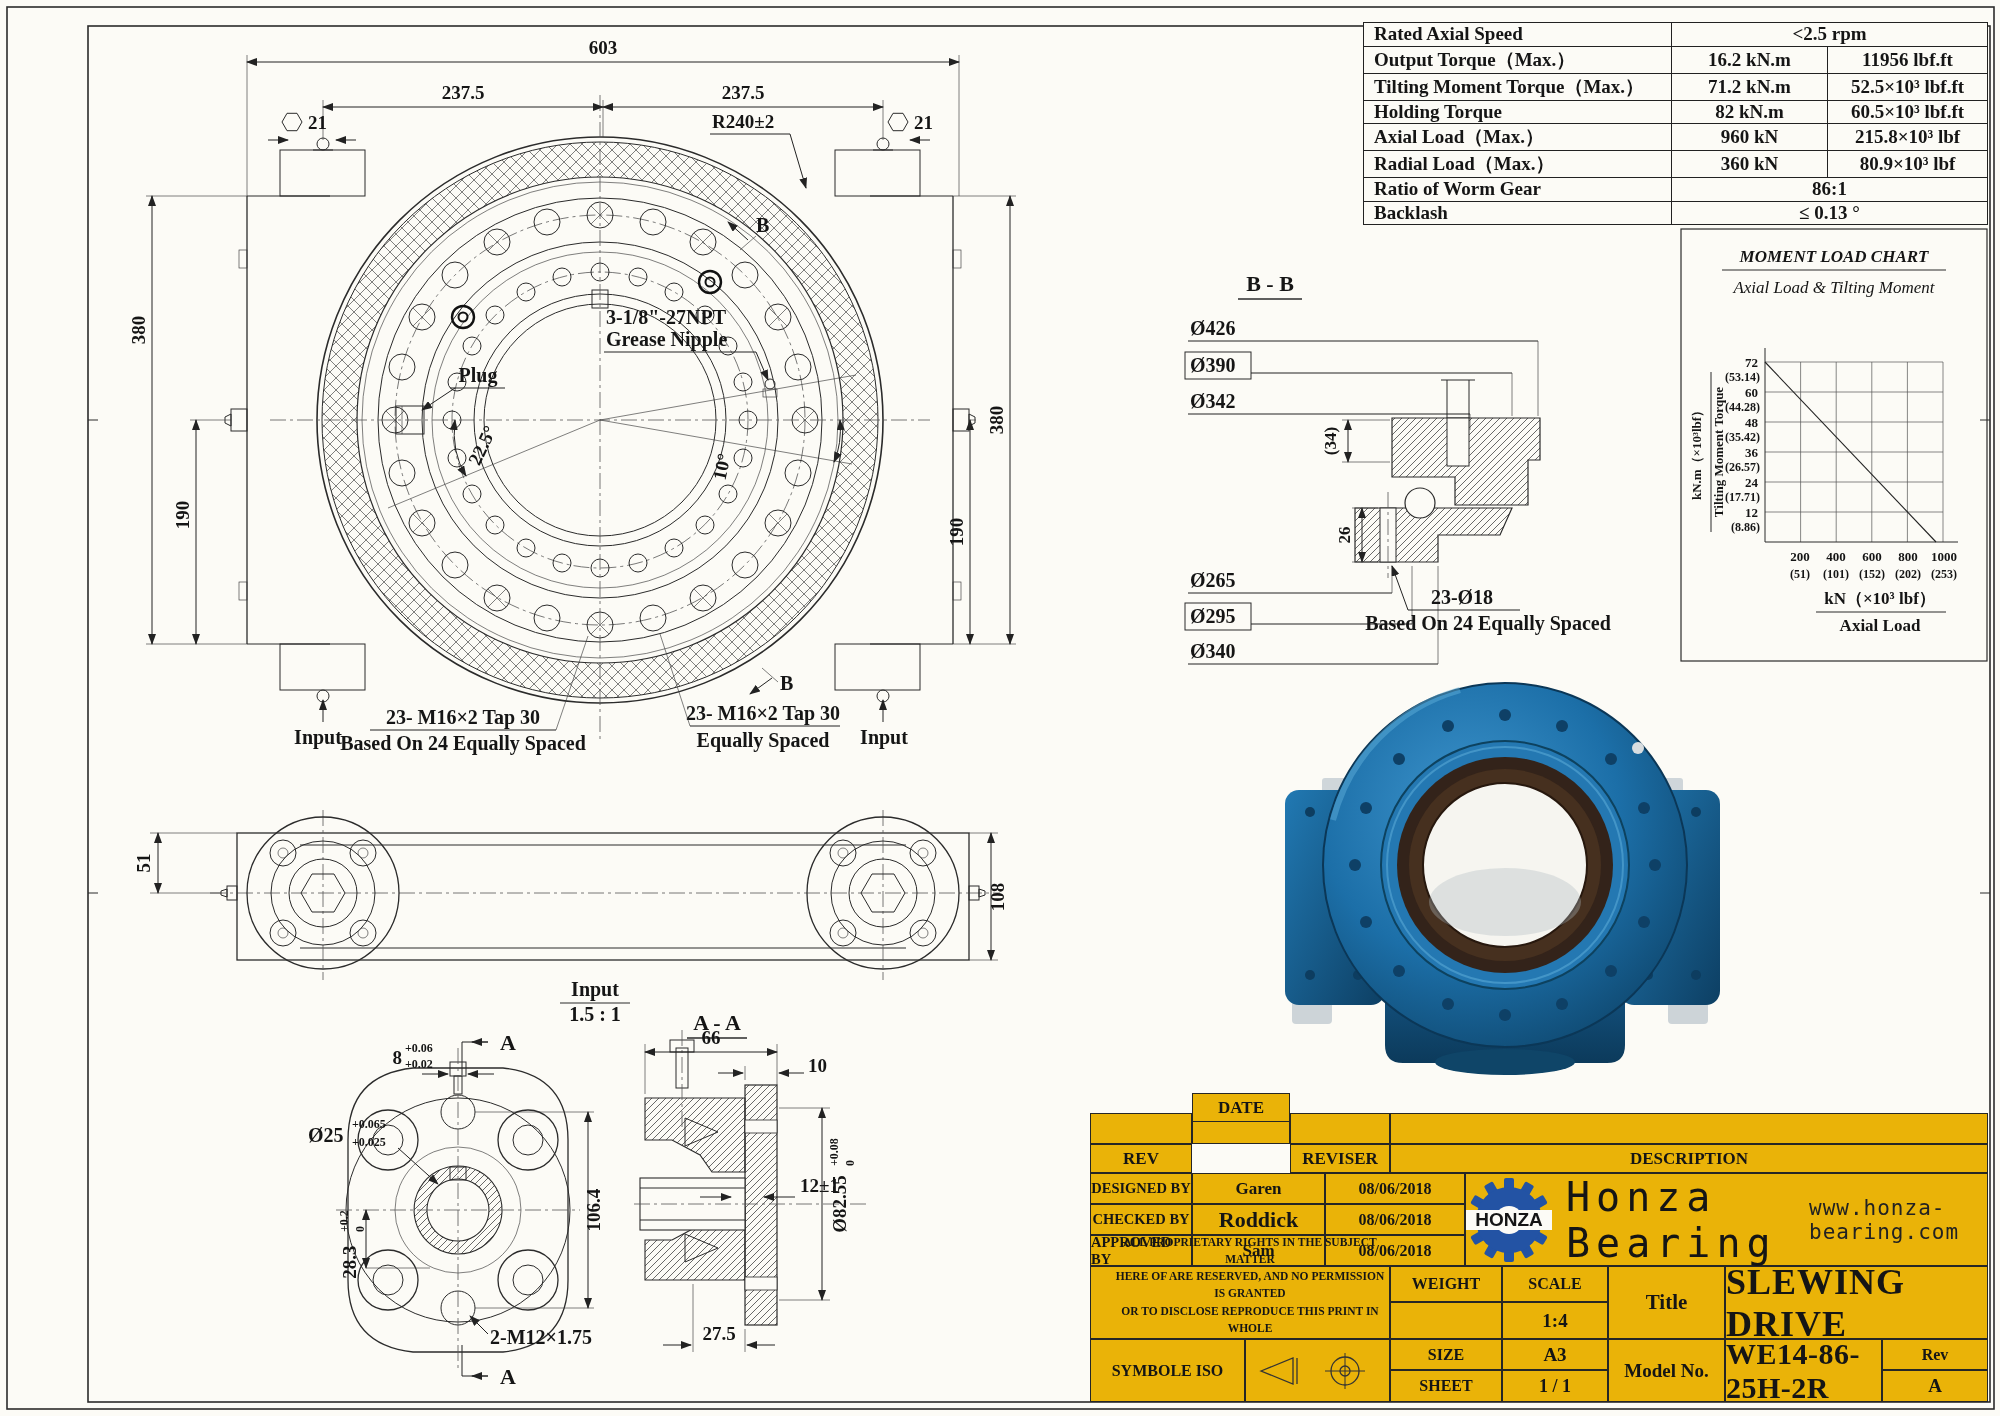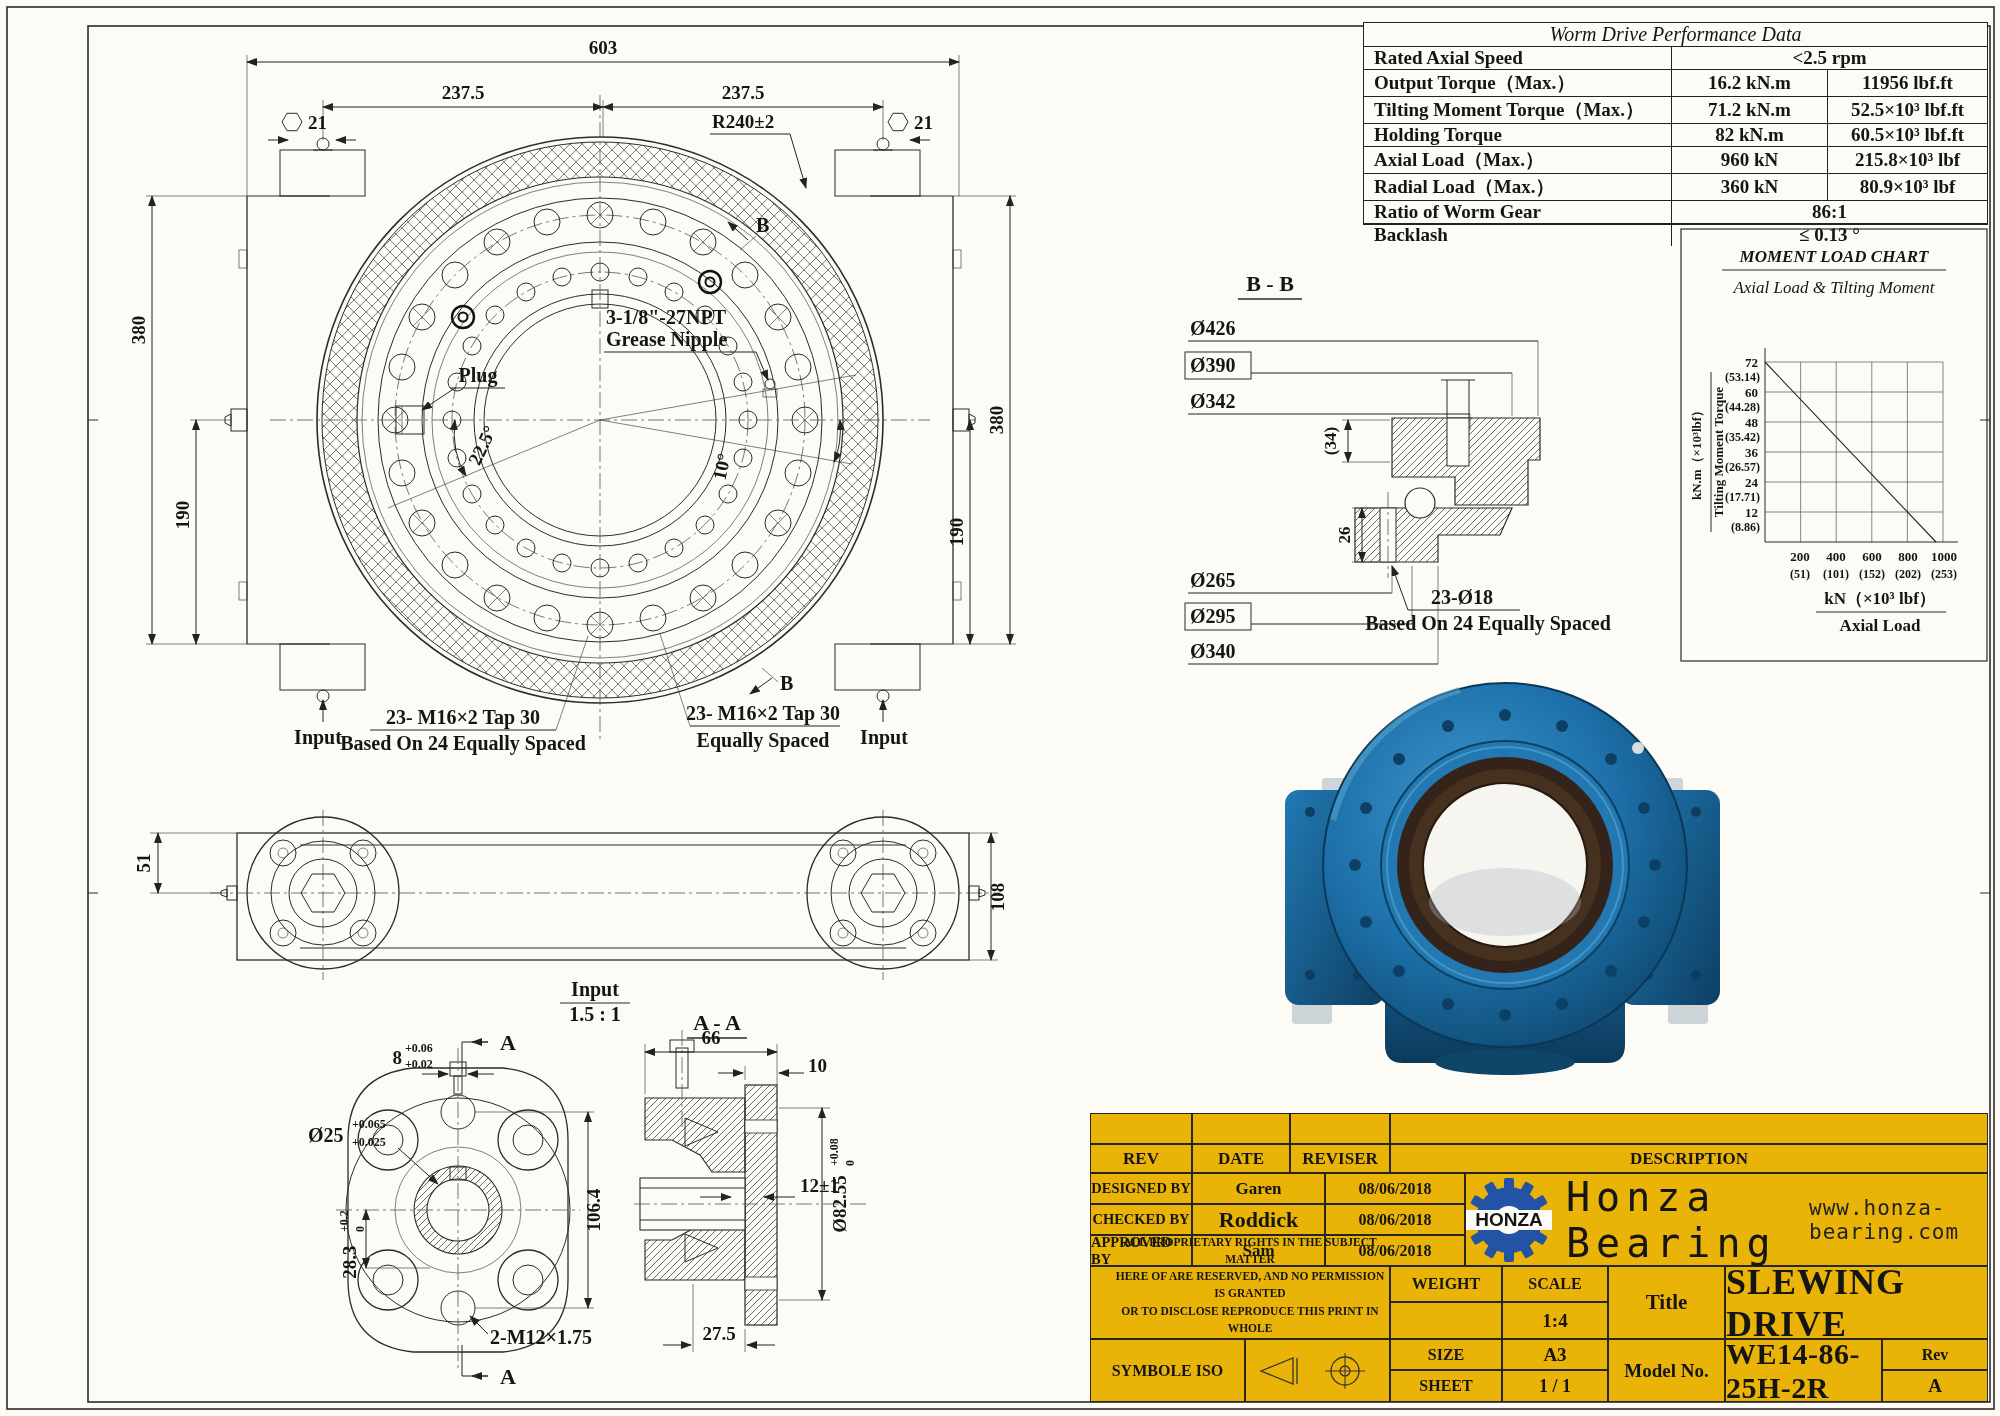--- a/index.html
+++ b/index.html
@@ -252,21 +252,20 @@
     <text class="t20" text-anchor="middle" x="463" y="750">Based On 24 Equally Spaced</text>
     <line x1="370" y1="730" x2="556" y2="730" class="dim"></line>
     <line x1="556" y1="730" x2="588" y2="636" class="thin"></line>
     <text class="t20" text-anchor="middle" x="763" y="720">23- M16×2 Tap 30</text>
     <text class="t20" text-anchor="middle" x="763" y="747">Equally Spaced</text>
     <line x1="690" y1="726" x2="840" y2="726" class="dim"></line>
     <line x1="690" y1="726" x2="660" y2="634" class="thin"></line>
   </svg>
 
   <div id="perf">
-    <div class="tt">Worm Drive Performance Data</div>
     <div class="pr">
       <div class="lc">Rated Axial Speed</div>
       <div class="sp">&lt;2.5 rpm</div>
     </div>
     <div class="pr">
       <div class="lc">Output Torque（Max.）</div>
       <div class="v1">16.2 kN.m</div>
       <div class="v2">11956 lbf.ft</div>
     </div>
     <div class="pr">
@@ -679,21 +678,21 @@
     </g>
   </svg>
 
   <div>
     <div class="tbc" style="left:1090px;top:1113px;width:102px;height:31px"></div>
     <div class="tbc" style="left:1192px;top:1113px;width:98px;height:31px"></div>
     <div class="tbc" style="left:1290px;top:1113px;width:100px;height:31px"></div>
     <div class="tbc" style="left:1390px;top:1113px;width:598px;height:31px"></div>
 
     <div class="tbc" style="left:1090px;top:1144px;width:102px;height:29px;font-size:17px">REV</div>
-    <div class="tbc" style="left:1192px;top:1144px;width:98px;height:29px;font-size:17px">DATE</div>
+    <div class="tbc" style="left:1192px;top:1093px;width:98px;height:29px;font-size:17px">DATE</div>
     <div class="tbc" style="left:1290px;top:1144px;width:100px;height:29px;font-size:17px">REVISER</div>
     <div class="tbc" style="left:1390px;top:1144px;width:598px;height:29px;font-size:17px">DESCRIPTION</div>
 
     <div class="tbc" style="left:1090px;top:1173px;width:102px;height:31px;font-size:14.5px">DESIGNED BY</div>
     <div class="tbc" style="left:1192px;top:1173px;width:133px;height:31px;font-size:17px">Garen</div>
     <div class="tbc" style="left:1325px;top:1173px;width:140px;height:31px;font-size:16px">08/06/2018</div>
     <div class="tbc" style="left:1090px;top:1204px;width:102px;height:31px;font-size:14.5px">CHECKED BY</div>
     <div class="tbc" style="left:1192px;top:1204px;width:133px;height:31px;font-size:22px">Roddick</div>
     <div class="tbc" style="left:1325px;top:1204px;width:140px;height:31px;font-size:16px">08/06/2018</div>
     <div class="tbc" style="left:1090px;top:1235px;width:102px;height:31px;font-size:14.5px">APPROVED BY</div>

